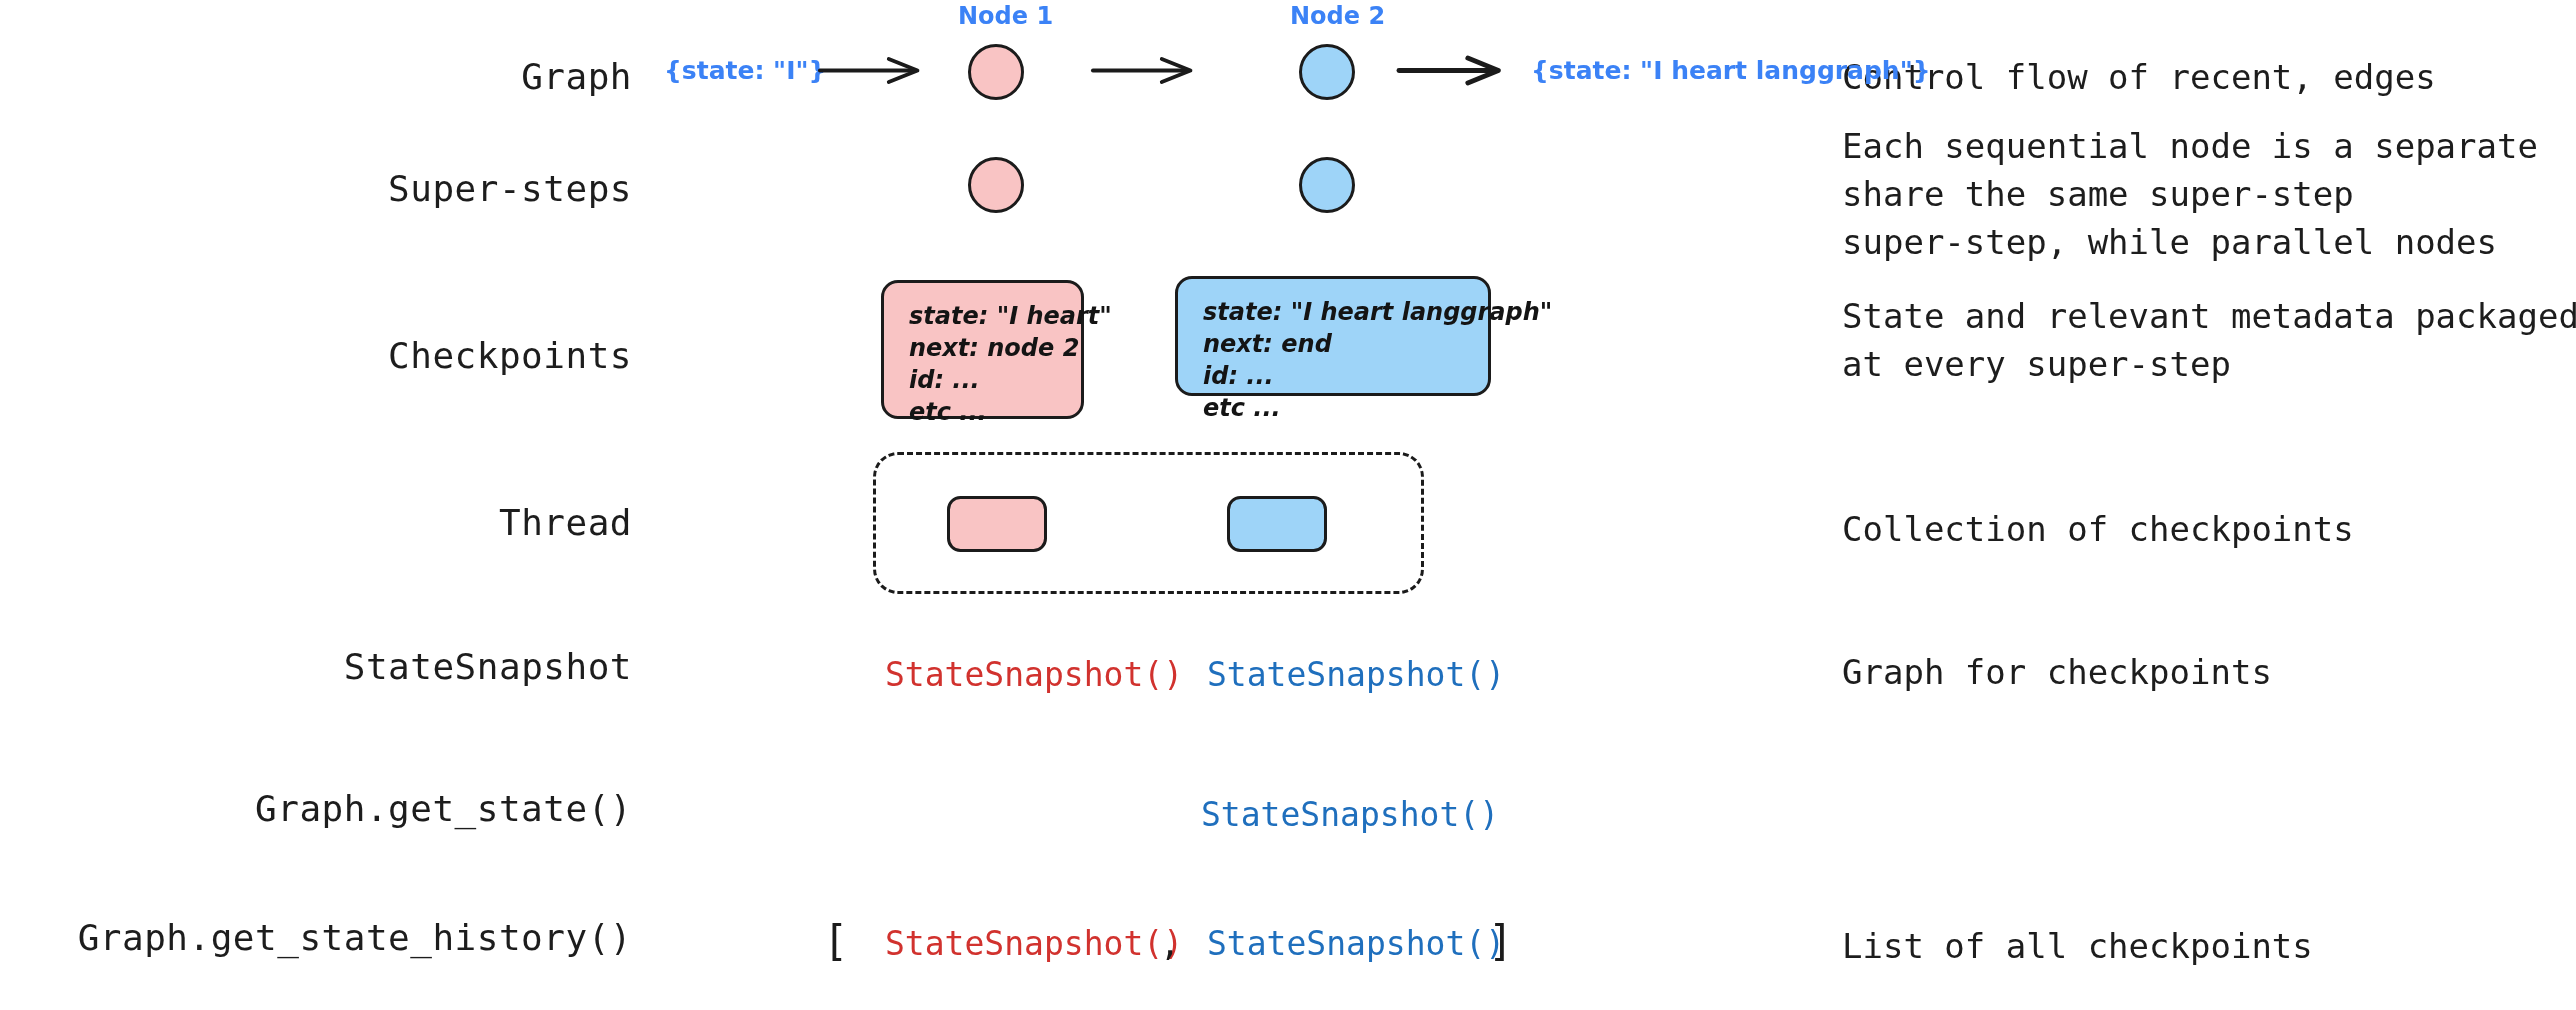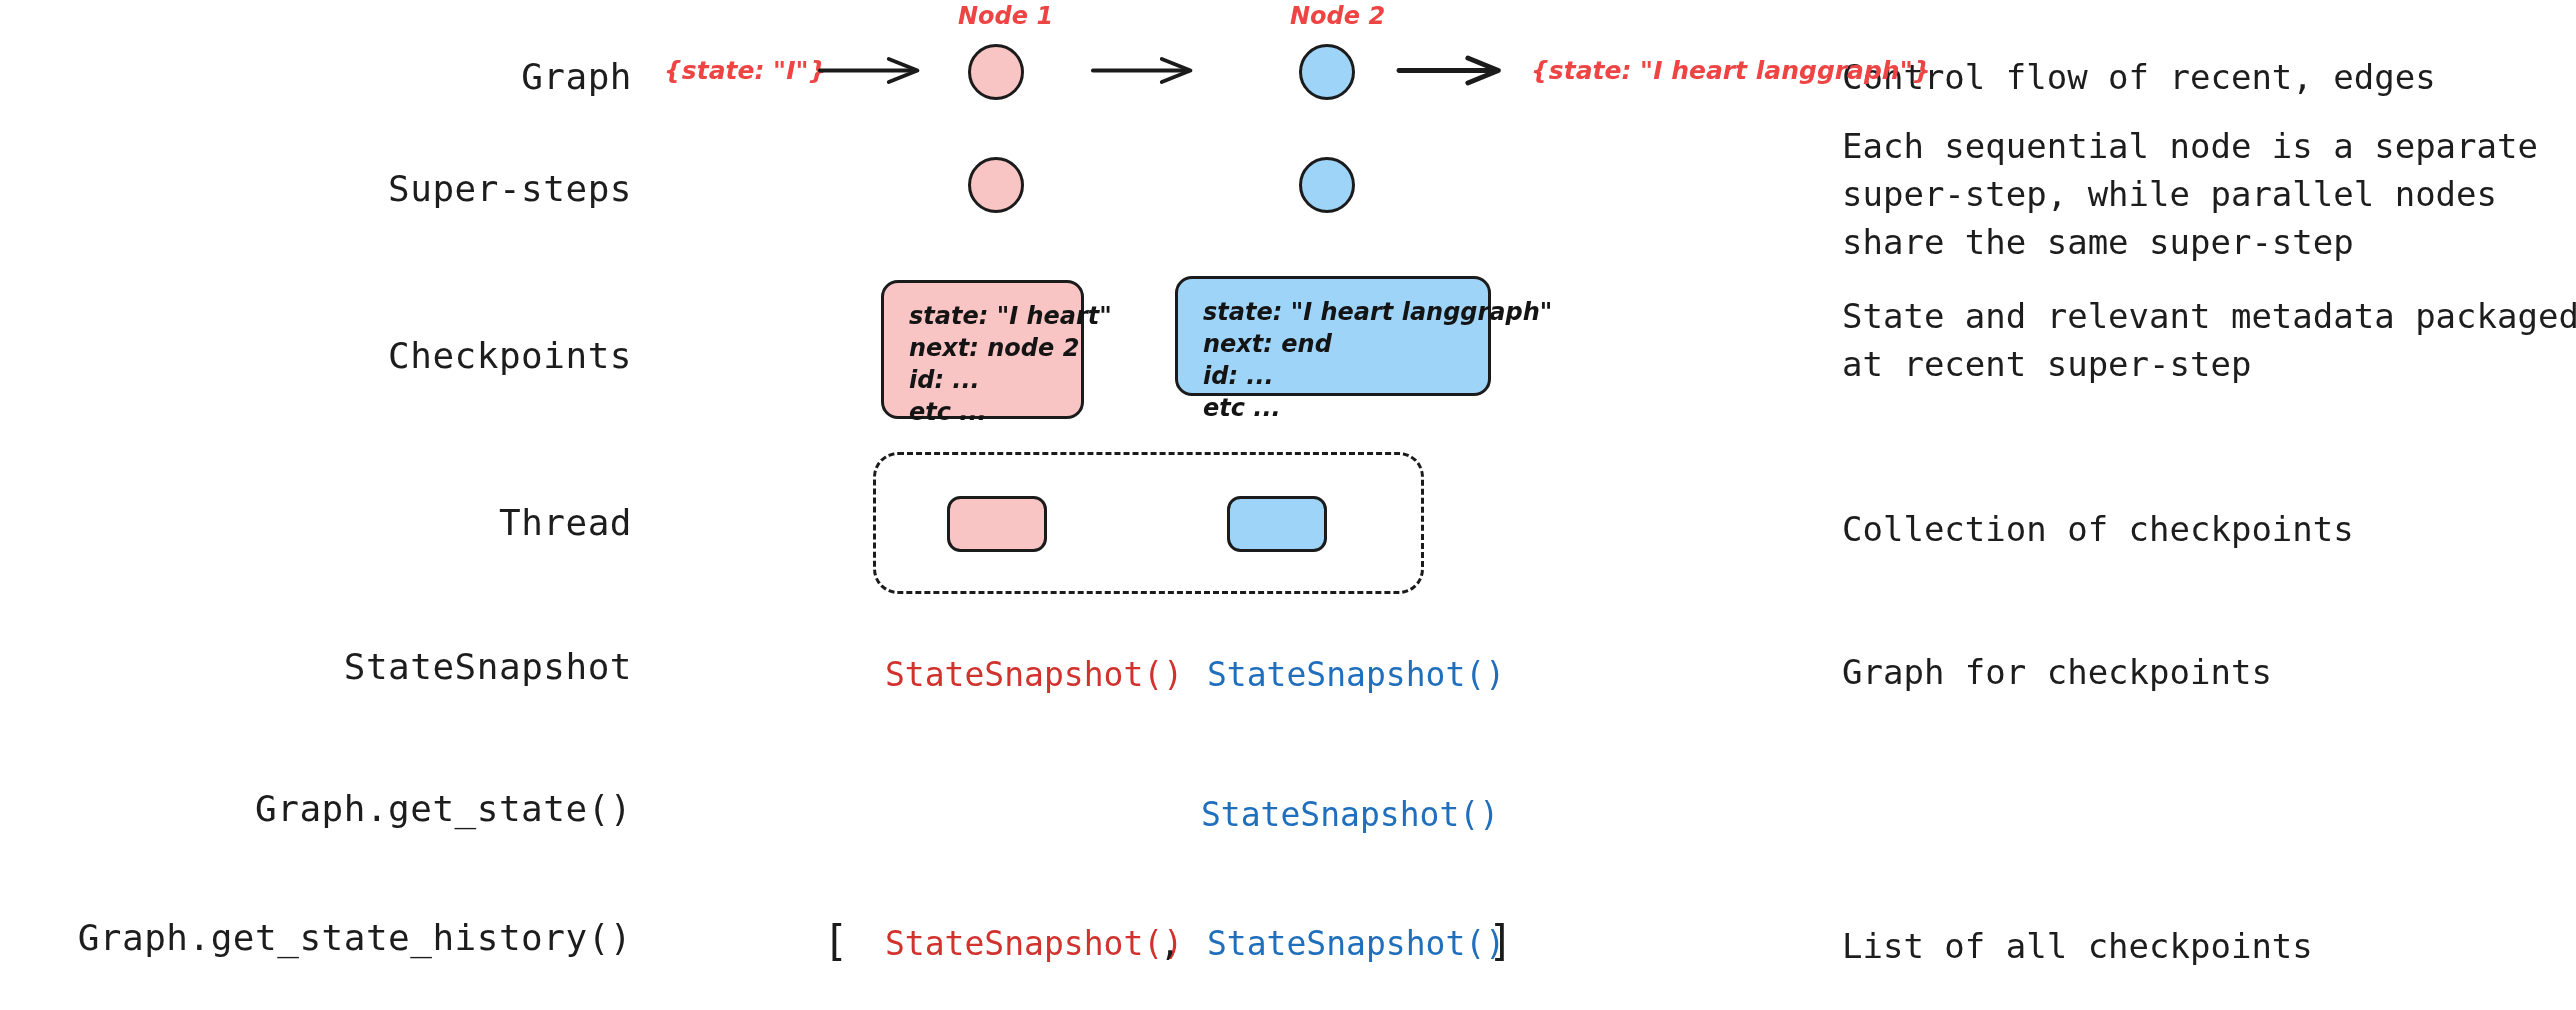--- a/index.html
+++ b/index.html
@@ -45,24 +45,23 @@
     font-size: 34px;
     line-height: 48px;
     color: #1d1d1d;
   }
   .row-desc div { white-space: nowrap; }
 
   
   .hand {
     position: absolute;
     font-family: "DejaVu Sans", sans-serif;
-    font-style: italic;
     font-weight: 600;
     font-size: 25px;
-    color: #ef4444;
+    color: #3b82f6;
     white-space: nowrap;
   }
   .hand.node-cap {
     font-size: 24px;
   }
 
   
   .node-circle {
     position: absolute;
     width: 56px;
@@ -153,27 +152,27 @@
   <div class="row-label" style="top:646px;">StateSnapshot</div>
   <div class="row-label" style="top:788px;">Graph.get_state()</div>
   <div class="row-label" style="top:917px;">Graph.get_state_history()</div>
 
   <div class="row-desc" style="top:53px;">
     <div>Control flow of recent, edges</div>
   </div>
 
   <div class="row-desc" style="top:122px;">
     <div>Each sequential node is a separate</div>
+    <div>share the same super-step</div>
     <div>super-step, while parallel nodes</div>
-    <div>share the same super-step</div>
   </div>
 
   <div class="row-desc" style="top:292px;">
     <div>State and relevant metadata packaged</div>
-    <div>at recent super-step</div>
+    <div>at every super-step</div>
   </div>
 
   <div class="row-desc" style="top:505px;">
     <div>Collection of checkpoints</div>
   </div>
 
   <div class="row-desc" style="top:648px;">
     <div>Graph for checkpoints</div>
   </div>
 

